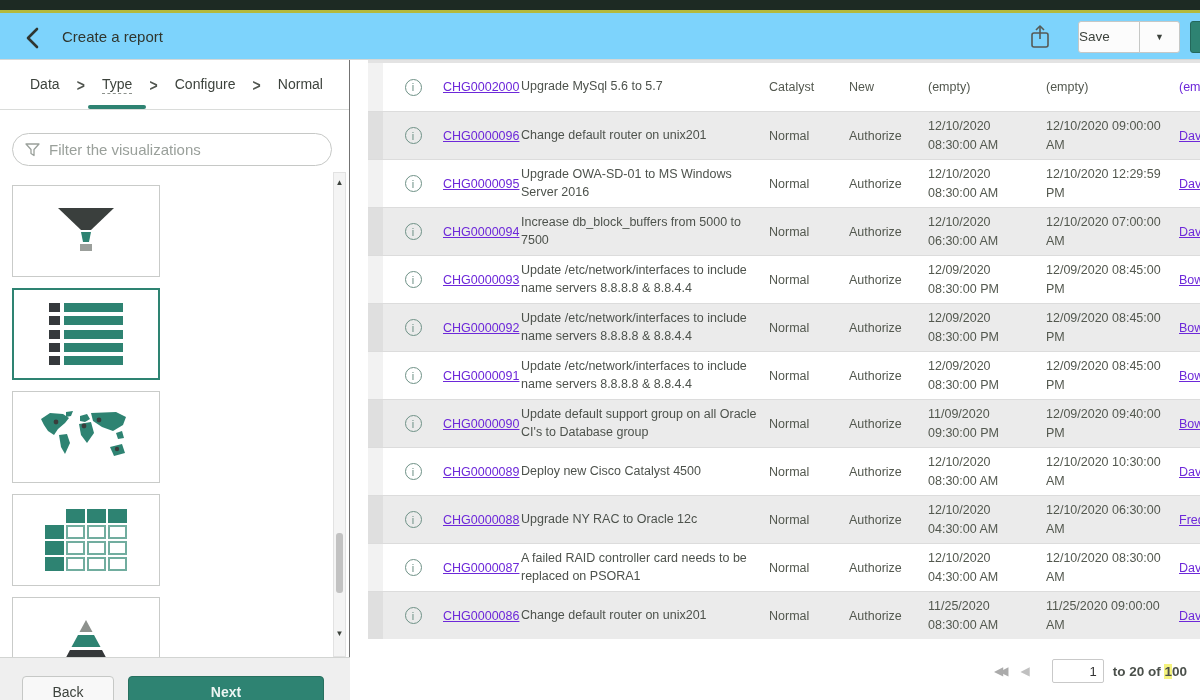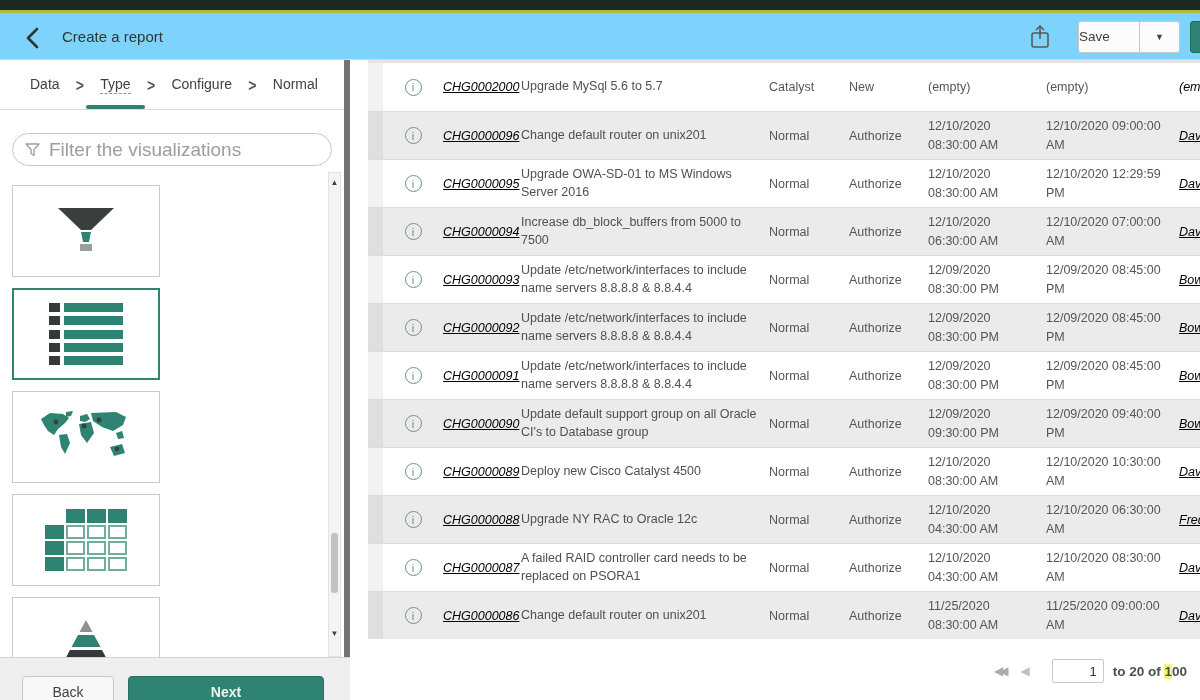--- a/index.html
+++ b/index.html
@@ -29,21 +29,21 @@
     background:#fcfcfc; border:1px solid #c6c8c6; border-radius:0 3px 3px 0;
     text-align:center; line-height:30px; font-size:9px; color:#3c423c;
   }
   .run-fragment {
     position:absolute; left:1190px; top:8px; width:30px; height:32px;
     background:#2e8372; border-radius:3px; border:1px solid #24685b;
   }
   
   .left-panel {
     position:absolute; left:0; top:60px; width:350px; height:640px;
-    background:#fff; border-right:6px solid #737373;
+    background:#fff; border-right:1px solid #737373;
   }
   .steps {
     position:relative; height:50px; display:flex; align-items:center;
     justify-content:space-between; padding:0 26px 0 30px;
     border-bottom:1px solid #dadcda;
   }
   .step { position:relative; height:100%; display:flex; align-items:center; font-size:14px; color:#3c423c; cursor:pointer; }
   .step .lbl { padding-bottom:1px; }
   .step.active .lbl { border-bottom:1px dashed #8d928d; }
   .step.active::after {
@@ -51,21 +51,21 @@
     background:#2e8372; border-radius:2px;
   }
   .step-chevron { font-size:14px; color:#50554f; font-weight:bold; transform:scaleY(1.2); }
   .filter-pill {
     position:absolute; left:12px; top:73px; width:320px; height:33px;
     border:1px solid #c6c8c6; border-radius:17px; background:#fff;
     display:flex; align-items:center; padding:0 12px; gap:9px;
   }
   .filter-pill input {
     border:none; outline:none; background:transparent; flex:1;
-    font-size:19px; color:#555b55; font-family:"Liberation Sans", sans-serif;
+    font-size:15px; color:#555b55; font-family:"Liberation Sans", sans-serif;
   }
   .filter-pill input::placeholder { color:#9aa09b; }
   .viz-list { position:absolute; left:0; top:112px; width:334px; bottom:43px; overflow:hidden; padding:13px 0 0 12px; }
   .viz-thumb {
     width:148px; height:92px; background:#fff; border:1px solid #c9cbc9;
     margin-bottom:11px; display:flex; align-items:center; justify-content:center; cursor:pointer;
   }
   .viz-thumb.selected { border:2px solid #2e8372; }
   
   .list-icon { width:74px; height:62px; display:flex; flex-direction:column; justify-content:space-between; }
@@ -107,21 +107,21 @@
   .trows .trow:first-child { border-top:none; }
   .trows .trow:nth-child(even) { background:#ebebeb; }
   .cell { overflow:hidden; }
   .gutter { align-self:stretch; background:rgba(0,0,0,0.05); }
   .icon-cell { display:flex; justify-content:center; }
   .info-icon {
     width:17px; height:17px; border:1px solid #6e9186; border-radius:50%;
     color:#6e9186; font-size:11px; display:flex; align-items:center; justify-content:center;
     cursor:pointer;
   }
-  .link { color:#000000; text-decoration:underline; cursor:pointer;font-style:italic; }
+  .link { color:#6d28d9; text-decoration:underline; cursor:pointer; }
   .desc-cell { color:#4d524c; line-height:1.4; }
   .date-cell { padding-right:10px; line-height:1.5; }
   .assigned-cell { white-space:nowrap; }
   .assigned-cell .plain { text-decoration:none; }
   
   .pagination {
     position:absolute; left:940px; top:655px; width:260px; height:32px;
     display:flex; align-items:center; justify-content:flex-end; padding-right:13px;
   }
   .pg-first { color:#ababab; font-size:12px; letter-spacing:-4px; cursor:pointer; margin-right:16px; }
@@ -390,21 +390,21 @@
 
   <div class="trow">
     <div class="cell gutter"></div>
     <div class="cell icon-cell">
           <span class="info-icon">i</span>
         </div>
     <div class="cell"><span class="link">CHG0000090</span></div>
     <div class="cell desc-cell">Update default support group on all Oracle CI's to Database group</div>
     <div class="cell">Normal</div>
     <div class="cell">Authorize</div>
-    <div class="cell date-cell">12/09/2020 09:30:00 PM</div>
+    <div class="cell date-cell">11/09/2020 09:30:00 PM</div>
     <div class="cell date-cell">12/09/2020 09:40:00 PM</div>
     <div class="cell assigned-cell"><span class="link">Bow</span></div>
   </div>
 
   <div class="trow">
     <div class="cell gutter"></div>
     <div class="cell icon-cell">
           <span class="info-icon">i</span>
         </div>
     <div class="cell"><span class="link">CHG0000089</span></div>

